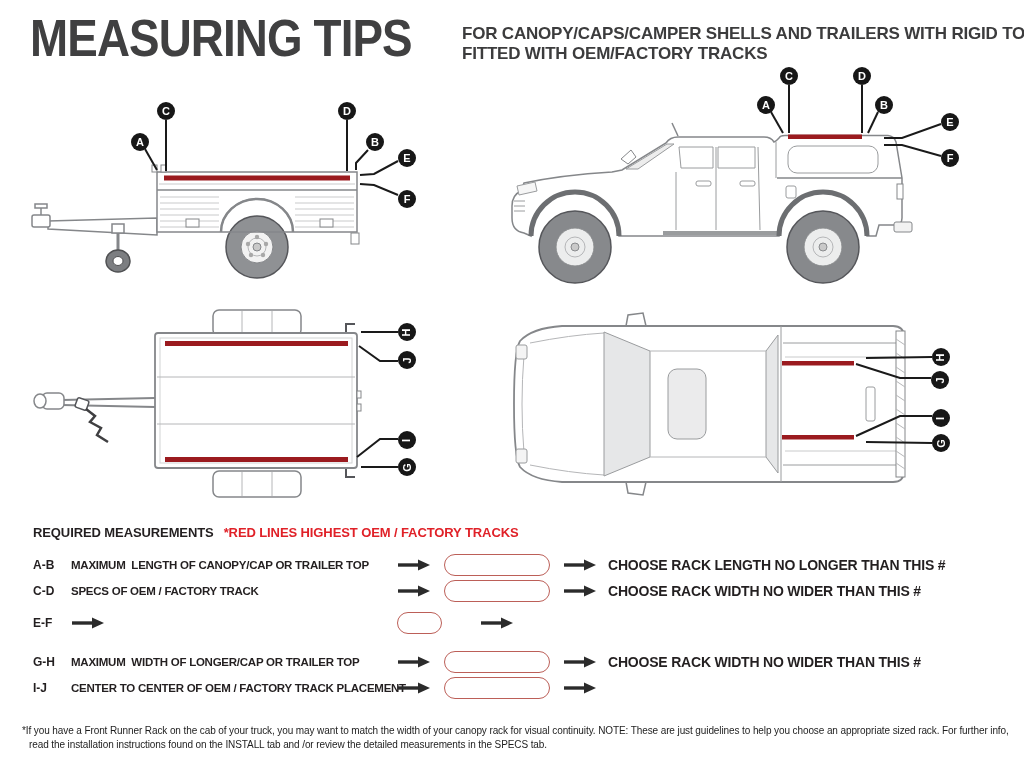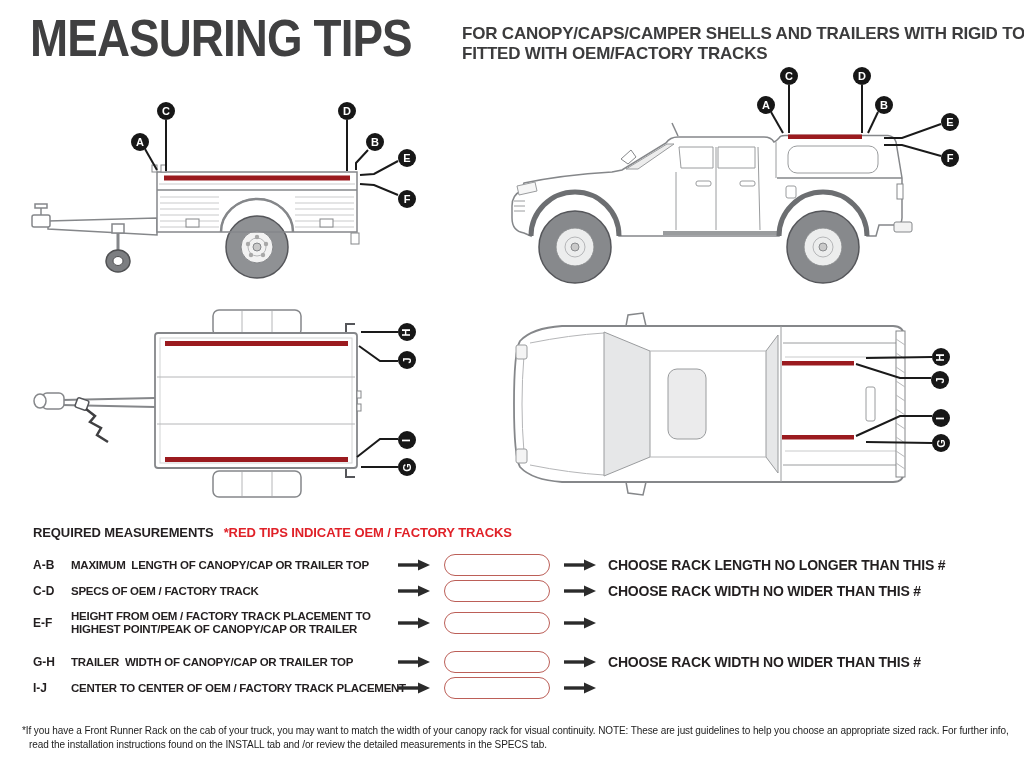--- a/index.html
+++ b/index.html
@@ -340,21 +340,21 @@
     <div class="badge rot" style="left:432px;top:104px">
         <span>I</span>
       </div>
     <div class="badge rot" style="left:432px;top:129px">
         <span>G</span>
       </div>
   </figure>
 
   <div class="m-head">
     <span>REQUIRED MEASUREMENTS</span>
-    <span class="red">*RED TIPS INDICATE OEM / FACTORY TRACKS</span>
+    <span class="red">*RED LINES HIGHEST OEM / FACTORY TRACKS</span>
   </div>
 
   <div class="mtable">
 
     <div class="mrow">
       <div class="code">A-B</div>
       <div class="desc">MAXIMUM  LENGTH OF CANOPY/CAP OR TRAILER TOP</div>
       <div class="arr">
           <svg width="34" height="12" viewBox="0 0 34 12">
             <line x1="1" y1="6" x2="23" y2="6" stroke="#2b2b2b" stroke-width="3.4"></line>
@@ -389,42 +389,40 @@
           <svg width="34" height="12" viewBox="0 0 34 12">
             <line x1="1" y1="6" x2="23" y2="6" stroke="#2b2b2b" stroke-width="3.4"></line>
             <polygon points="21,0.5 33,6 21,11.5" fill="#2b2b2b"></polygon>
           </svg>
         </div>
       <div class="result">CHOOSE RACK WIDTH NO WIDER THAN THIS #</div>
     </div>
 
     <div class="mrow two">
       <div class="code">E-F</div>
-      <div class="desc">HEIGHT FROM OEM / FACTORY TRACK PLACEMENT TO
-HIGHEST POINT/PEAK OF CANOPY/CAP OR TRAILER</div>
       <div class="arr">
           <svg width="34" height="12" viewBox="0 0 34 12">
             <line x1="1" y1="6" x2="23" y2="6" stroke="#2b2b2b" stroke-width="3.4"></line>
             <polygon points="21,0.5 33,6 21,11.5" fill="#2b2b2b"></polygon>
           </svg>
         </div>
       <div class="pillwrap">
           <div class="pill"></div>
         </div>
       <div class="arr2">
           <svg width="34" height="12" viewBox="0 0 34 12">
             <line x1="1" y1="6" x2="23" y2="6" stroke="#2b2b2b" stroke-width="3.4"></line>
             <polygon points="21,0.5 33,6 21,11.5" fill="#2b2b2b"></polygon>
           </svg>
         </div>
     </div>
 
     <div class="mrow">
       <div class="code">G-H</div>
-      <div class="desc">TRAILER  WIDTH OF CANOPY/CAP OR TRAILER TOP</div>
+      <div class="desc">MAXIMUM  WIDTH OF LONGER/CAP OR TRAILER TOP</div>
       <div class="arr">
           <svg width="34" height="12" viewBox="0 0 34 12">
             <line x1="1" y1="6" x2="23" y2="6" stroke="#2b2b2b" stroke-width="3.4"></line>
             <polygon points="21,0.5 33,6 21,11.5" fill="#2b2b2b"></polygon>
           </svg>
         </div>
       <div class="pillwrap">
           <div class="pill"></div>
         </div>
       <div class="arr2">

